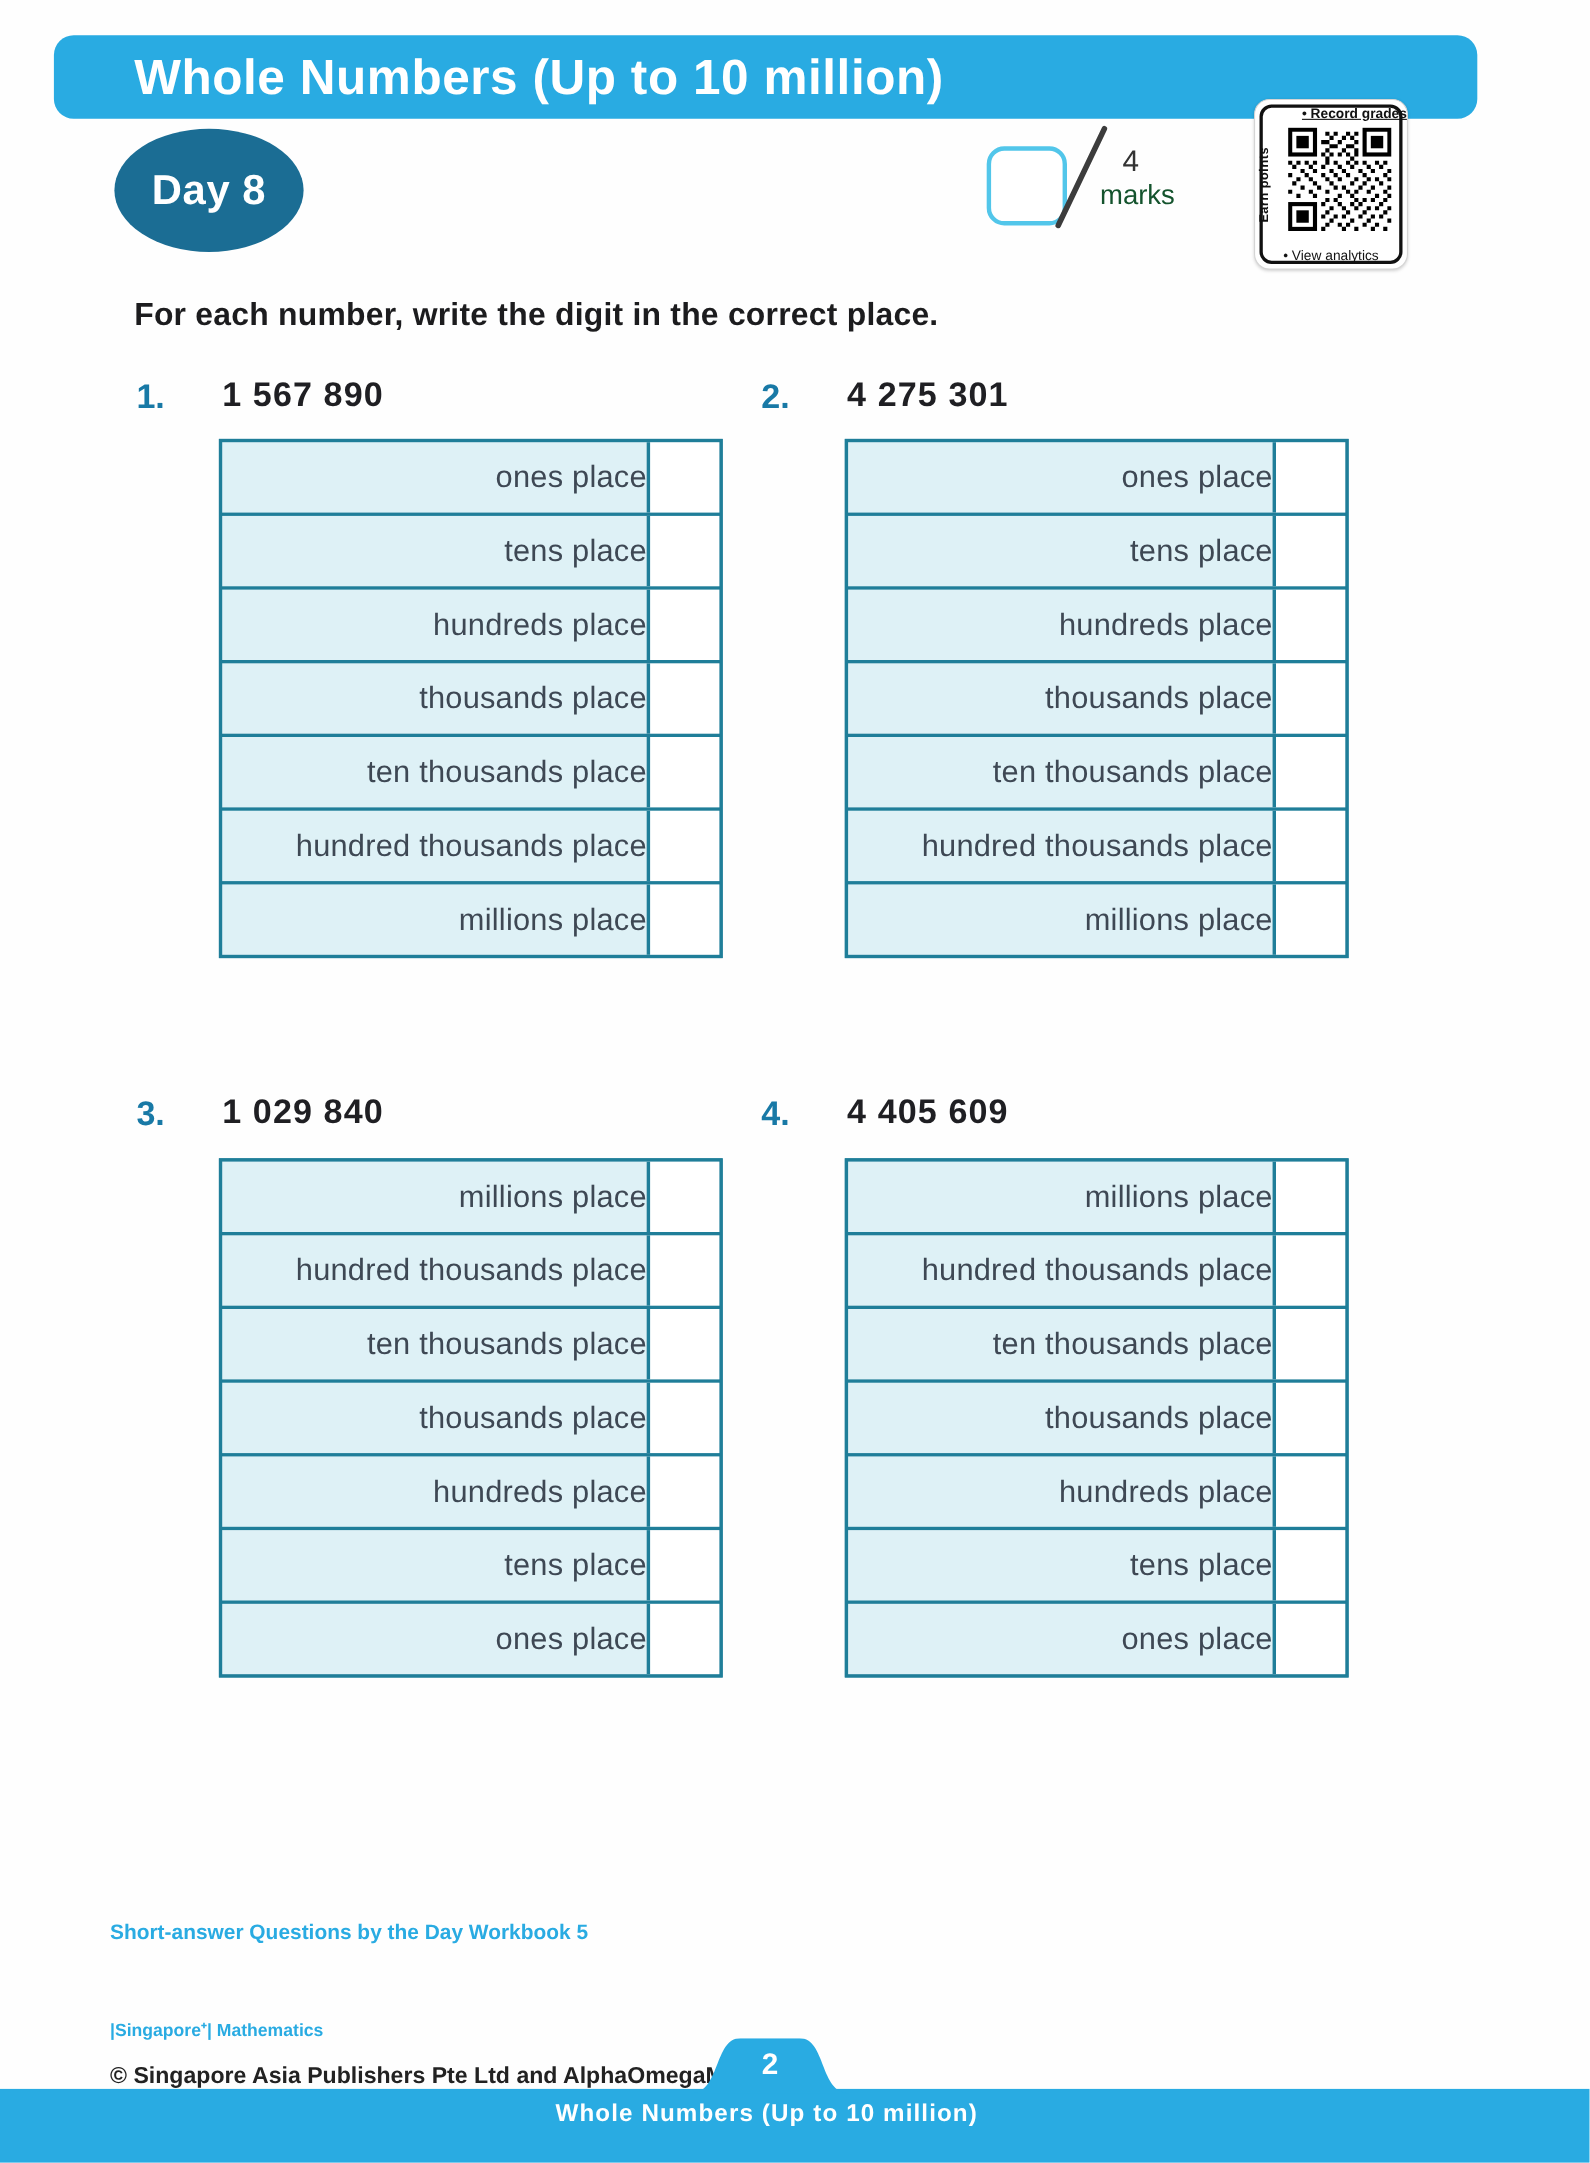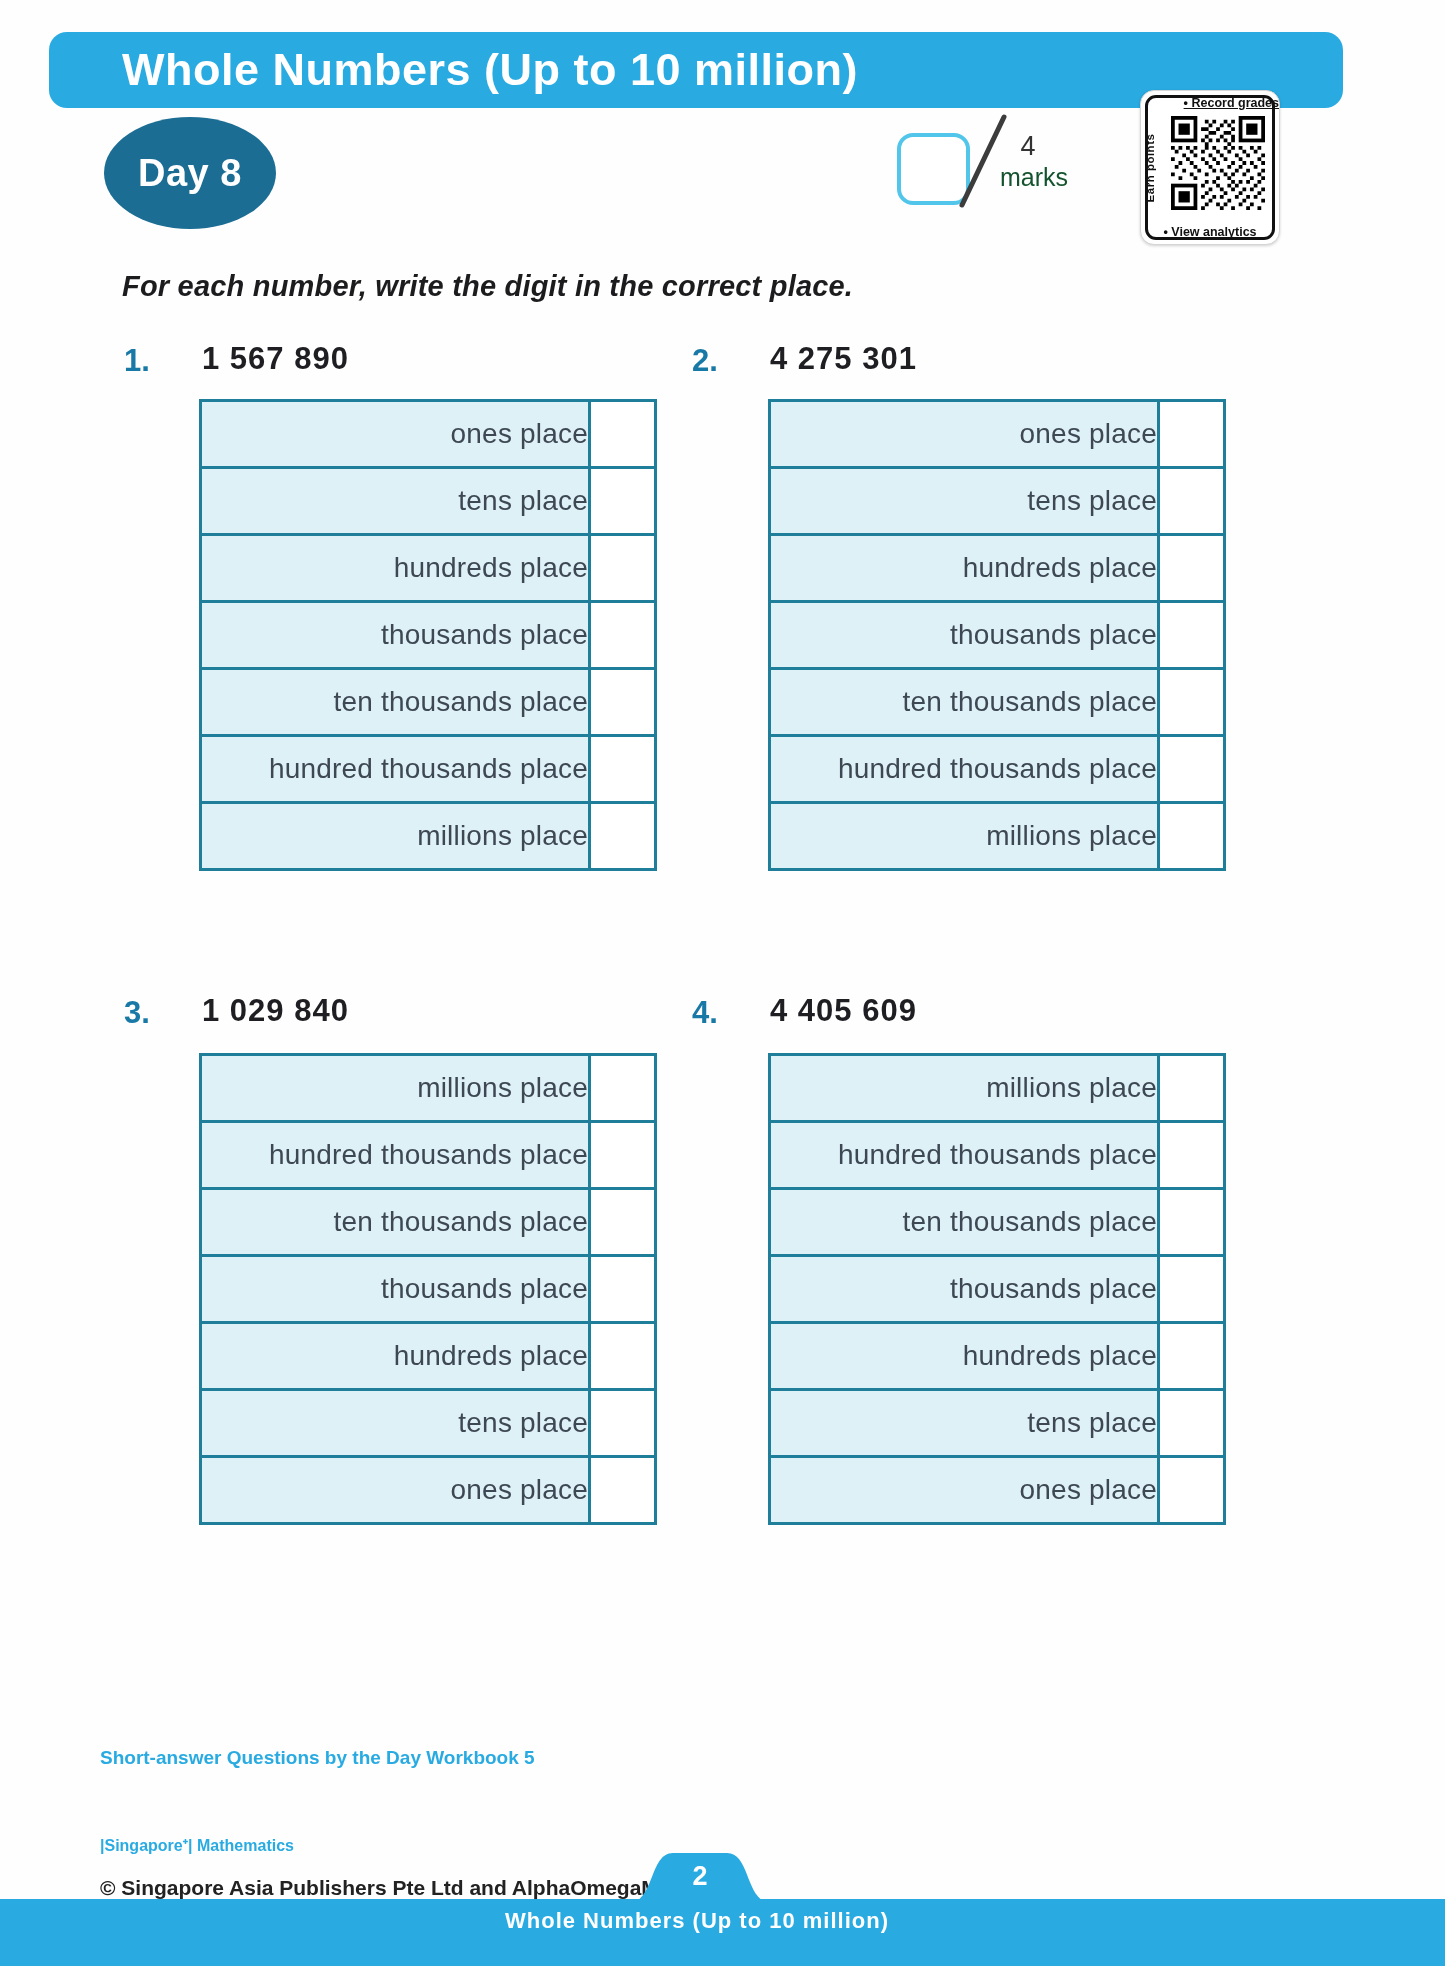--- a/index.html
+++ b/index.html
@@ -40,33 +40,32 @@
   .qr-frame{
     position:absolute;left:4px;top:4px;right:4px;bottom:4px;
     border:3px solid #111;border-radius:11px;
   }
   .qr-top{
     position:absolute;left:0;right:0;top:5px;text-align:right;
     font-size:12.5px;font-weight:bold;color:#111;white-space:nowrap;text-decoration:underline;
   }
   .qr-bottom{
     position:absolute;left:0;right:0;bottom:5px;text-align:center;
-    font-size:12.5px;font-weight:bold;color:#111;white-space:nowrap;
+    font-size:12.5px;font-weight:normal;color:#111;white-space:nowrap;
   }
   .qr-left{
     position:absolute;left:3px;top:50%;transform:translateY(-50%) ;
     writing-mode:vertical-rl;transform:translateY(-50%) rotate(180deg);
     font-size:11.5px;font-weight:bold;color:#111;letter-spacing:.5px;
   }
   .qr-svg{position:absolute;left:30px;top:25px;}
   
   .instruction{
     position:absolute;left:122px;top:270px;font-size:29px;font-weight:bold;color:#1C1C1E;
     letter-spacing:.2px;
-    font-style:italic;
   }
   .q-num{position:absolute;font-size:31px;font-weight:bold;color:#1879A6;}
   .q-val{position:absolute;font-size:31px;font-weight:bold;color:#1F1F23;letter-spacing:1px;}
   .qn1{left:124px;top:343px;} .qv1{left:202px;top:341px;}
   .qn2{left:692px;top:343px;} .qv2{left:770px;top:341px;}
   .qn3{left:124px;top:995px;} .qv3{left:202px;top:993px;}
   .qn4{left:692px;top:995px;} .qv4{left:770px;top:993px;}
   
   .pv-table{
     position:absolute;width:458px;border:3px solid #1F7E99;box-sizing:border-box;

